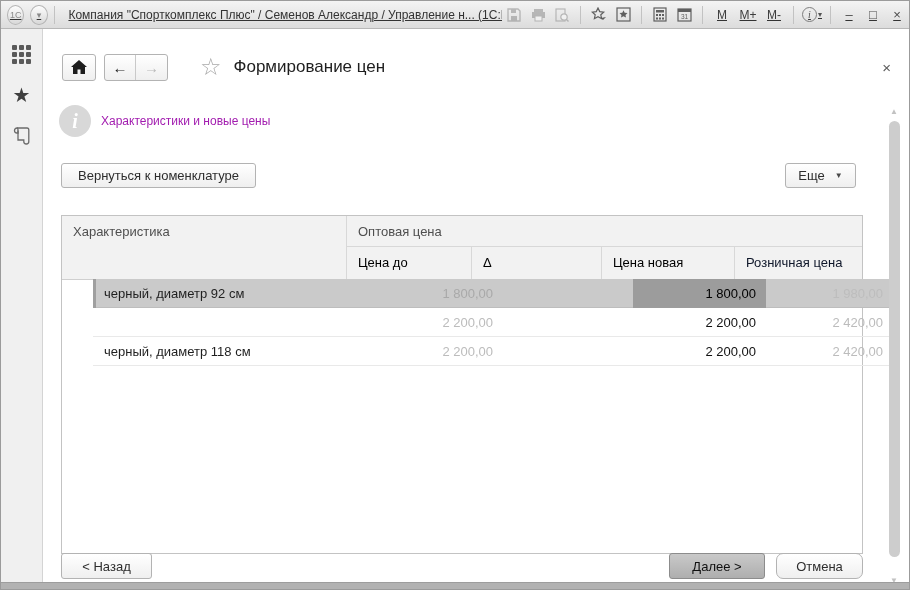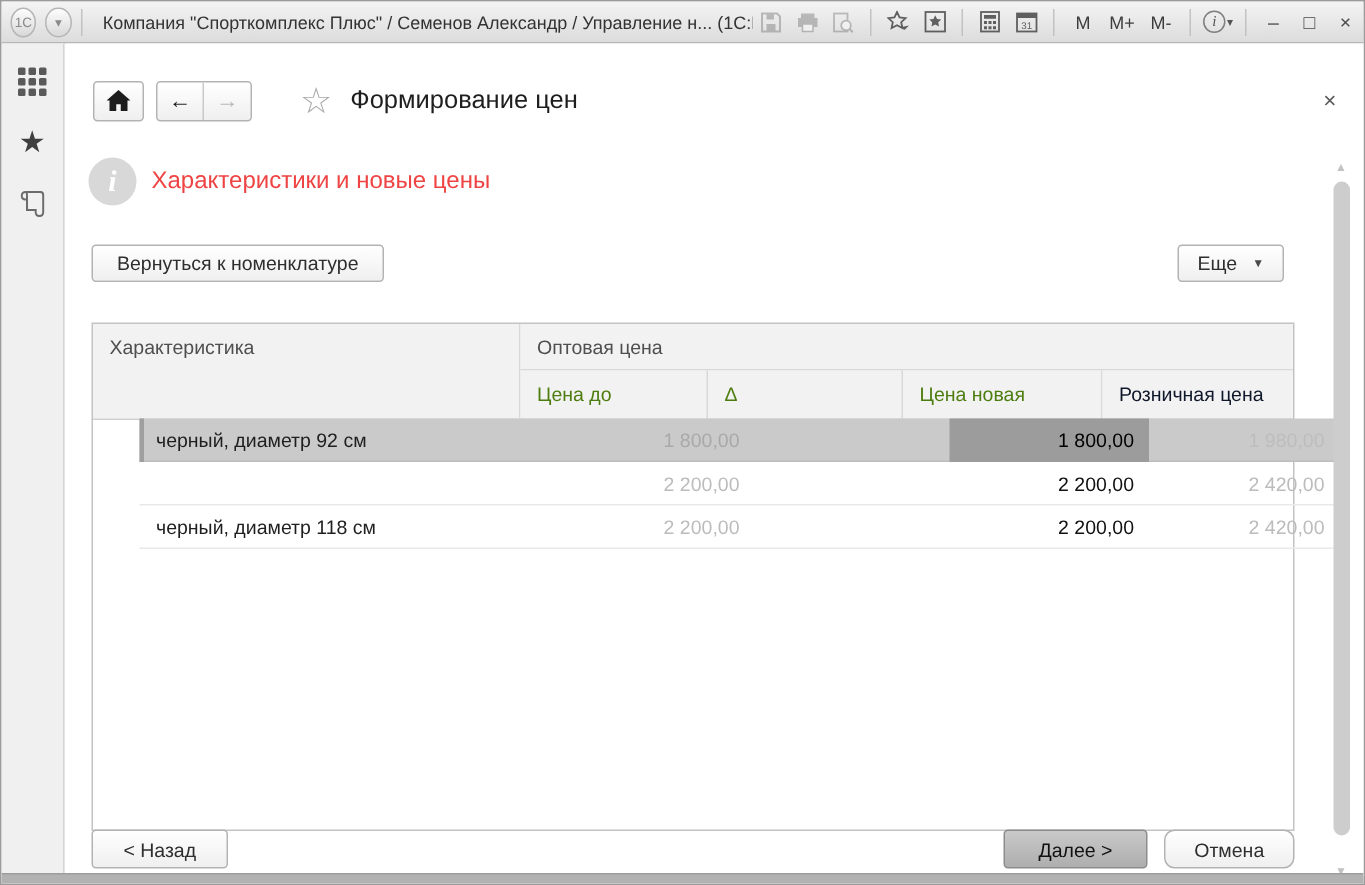--- a/index.html
+++ b/index.html
@@ -7,21 +7,21 @@
   #window {
     position:relative; width:910px; height:590px; background:#ffffff;
     border:1px solid #9b9b9b; overflow:hidden;
   }
 
   
   .titlebar {
     position:absolute; left:0; top:0; width:100%; height:28px;
     background:linear-gradient(#f4f4f4,#dcdcdc);
     border-bottom:1px solid #b7b7b7;
-    display:flex; align-items:center; font-size:12px; color:#333;
+    display:flex; align-items:center; font-size:12px; color:#333;text-decoration:underline;
   }
   .round-btn {
     width:20px; height:20px; border-radius:50%;
     background:linear-gradient(#fdfdfd,#d8d8d8);
     border:1px solid #b5b5b5; display:flex; align-items:center; justify-content:center;
     margin-left:6px; color:#8a8a8a; font-size:9px;
   }
   .tb-sep { width:1px; height:18px; background:#c2c2c2; margin:0 6px; }
   .tb-title { margin-left:8px; white-space:nowrap; overflow:hidden; flex:0 1 auto; }
   .tb-icons { margin-left:auto; display:flex; align-items:center; }
@@ -70,37 +70,37 @@
   .fav-star { margin-left:32px; font-size:24px; color:#a9a9a9; }
   .page-title { margin-left:12px; font-size:17px; font-weight:normal; color:#1e1e1e; }
   .form-close { position:absolute; right:20px; top:30px; font-size:15px; color:#5c5c5c; }
 
   .inforow { position:absolute; left:15px; top:76px; display:flex; align-items:center; }
   .info-big {
     width:32px; height:32px; border-radius:50%; background:#d8d8d8;
     color:#ffffff; display:flex; align-items:center; justify-content:center;
     font-family:"Liberation Serif", serif; font-style:italic; font-weight:bold; font-size:20px;
   }
-  .info-label { margin-left:10px; font-size:16px; color:#ef4444; }
+  .info-label { margin-left:10px; font-size:12px; color:#a21caf; }
 
   .toolbar { position:absolute; left:17px; top:134px; width:802px; height:26px; }
   .return-btn { position:absolute; left:0; top:0; height:25px; padding:8px 16px; }
   .more-btn { position:absolute; right:7px; top:0; height:25px; width:71px; }
   .more-caret { font-size:8px; color:#4a4a4a; margin-left:10px; }
 
   
   .grid {
     position:absolute; left:17px; top:186px; width:802px; height:339px;
     border:1px solid #c3c3c3; font-size:13px; background:#fff;
   }
   .gh { position:absolute; background:#f2f2f2; color:#4f4f4f; }
   .gh .lbl { position:absolute; left:11px; top:8px; white-space:nowrap; }
   .gh-char { left:0; top:0; width:285px; height:63px; border-right:1px solid #d8d8d8; }
   .gh-opt  { left:285px; top:0; width:515px; height:31px; border-bottom:1px solid #d8d8d8; }
-  .sh { position:absolute; top:31px; height:32px; background:#f2f2f2; color:#4d7c0f; }
+  .sh { position:absolute; top:31px; height:32px; background:#f2f2f2; color:#000000; }
   .sh .lbl { position:absolute; left:11px; top:8px; white-space:nowrap; }
   .sh-1 { left:285px; width:125px; border-right:1px solid #d8d8d8; }
   .sh-2 { left:410px; width:130px; border-right:1px solid #d8d8d8; }
   .sh-3 { left:540px; width:133px; border-right:1px solid #d8d8d8; }
   .sh-4 { left:673px; width:127px; color:#0f172a; }
   .hdr-bottom { position:absolute; left:0; top:63px; width:800px; height:1px; background:#cfcfcf; }
 
   .trow { position:absolute; left:0; width:800px; height:29px;margin-left:31px; }
   .trow .cell { position:absolute; top:0; height:29px; display:flex; align-items:center; }
   .c-name   { left:0;   width:285px; padding-left:11px; color:#1f1f1f; }

